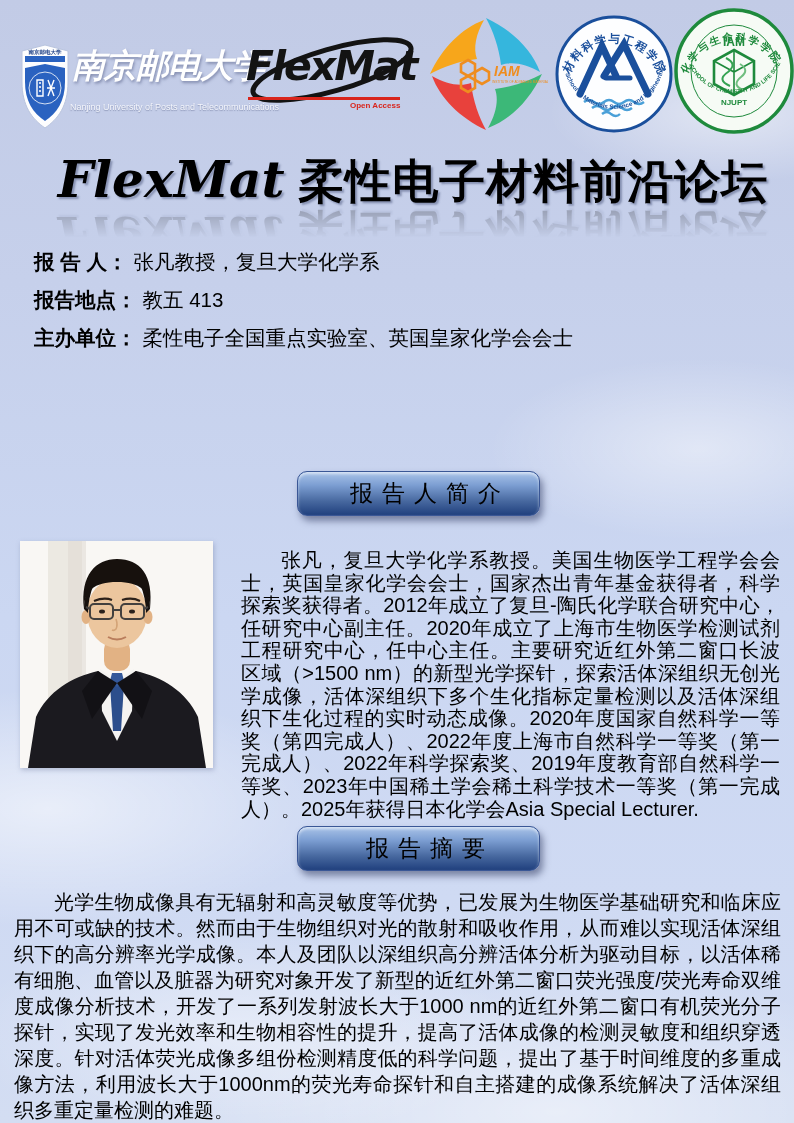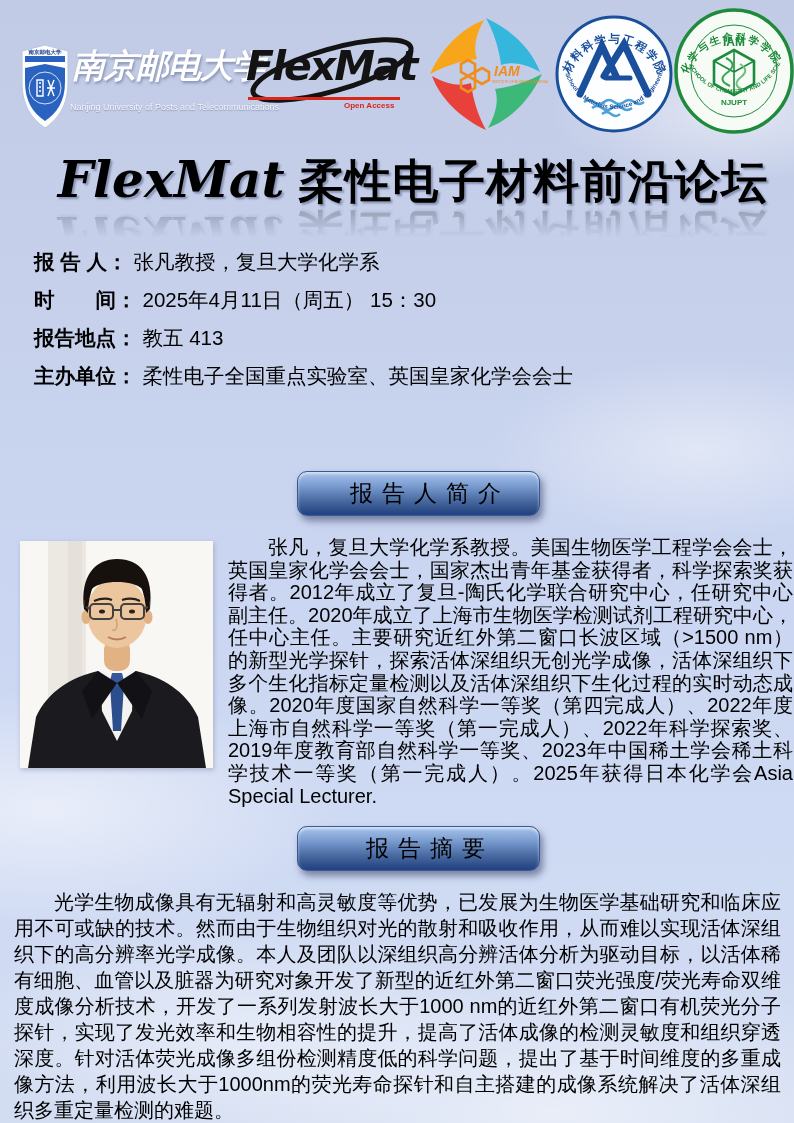--- a/index.html
+++ b/index.html
@@ -21,21 +21,21 @@
   .njupt-calli{position:absolute;left:52px;top:2px;width:178px;font-family:"DejaVu Serif",serif;
     font-style:italic;font-weight:bold;font-size:33px;letter-spacing:-1px;color:#ffffff;
     text-shadow:1px 2px 3px rgba(80,90,130,.55);white-space:nowrap;}
   .njupt-en{position:absolute;left:50px;top:60px;width:180px;font-size:9px;color:#f4f6fc;
     text-shadow:0 1px 1px rgba(80,90,130,.5);white-space:nowrap;}
   .flexmat-logo{position:absolute;left:246px;top:42px;width:168px;height:66px;}
   .flexmat-text{position:absolute;left:0;top:0;font-family:"DejaVu Sans",sans-serif;
     font-style:italic;font-weight:bold;font-size:41px;letter-spacing:-2px;color:#131313;z-index:2;}
   .flexmat-swoosh{position:absolute;left:-6px;top:-10px;overflow:visible;z-index:1;}
   .flexmat-line{position:absolute;left:2px;top:55px;width:152px;height:3px;background:#d9251c;z-index:3;}
-  .flexmat-oa{position:absolute;left:98px;top:59px;font-size:8px;font-weight:bold;color:#d9251c;z-index:3;}
+  .flexmat-oa{position:absolute;left:104px;top:59px;font-size:8px;font-weight:bold;color:#d9251c;z-index:3;}
   .iam-logo{position:absolute;left:424px;top:12px;width:124px;height:124px;}
   .mse-logo{position:absolute;left:554px;top:14px;width:120px;height:120px;}
   .cls-logo{position:absolute;left:674px;top:8px;width:120px;height:127px;}
   
   .title-wrap{position:absolute;left:16px;top:150px;width:794px;text-align:center;}
   .title-line{white-space:nowrap;}
   .t-en{font-family:"DejaVu Serif",serif;font-style:italic;font-weight:bold;font-size:50px;
     text-shadow:2px 2px 2px rgba(60,70,110,.45);}
   .t-cn{font-family:"Liberation Sans",sans-serif;font-weight:900;font-size:46px;letter-spacing:1px;
     text-shadow:2px 2px 2px rgba(60,70,110,.45);}
@@ -53,21 +53,21 @@
     background:linear-gradient(180deg,#a9c3e8 0%,#7d9fd3 30%,#47689f 68%,#20407e 100%);
     box-shadow:inset 0 2px 3px rgba(255,255,255,.55), 3px 5px 7px rgba(35,45,85,.5);
     text-align:center;color:#000;}
   .section-btn .btn-label{font-family:"DejaVu Serif",serif;font-size:23px;line-height:43px;
     letter-spacing:9px;padding-left:23px;}
   .btn-bio{top:471px;}
   .btn-abs{top:826px;}
   
   .photo{position:absolute;left:20px;top:541px;width:193px;height:227px;box-shadow:1px 2px 5px rgba(90,100,140,.35);}
   .bio-text{position:absolute;left:228px;top:536px;width:565px;}
-  .bio-text p{margin:0;font-size:20px;line-height:22.6px;text-indent:2em;text-align:justify;}
+  .bio-text p{margin:13px;font-size:20px;line-height:22.6px;text-indent:2em;text-align:justify;}
   
   .abstract-text{position:absolute;left:6px;top:881px;width:783px;}
   .abstract-text p{margin:8px;font-size:20px;line-height:26px;text-indent:2em;text-align:justify;}
 </style>
 </head>
 <body>
 
 <div class="poster">
 
   <div class="logos">
@@ -168,23 +168,20 @@
     <div class="title-line title-reflection" aria-hidden="true">
       <span class="t-en">FlexMat</span><span class="t-cn"> 柔性电子材料前沿论坛</span>
     </div>
   </div>
 
   <div class="details">
     <div class="detail-row">
       <span class="detail-label">报 告 人</span><span class="detail-colon">：</span><span class="detail-value">张凡教授，复旦大学化学系</span>
     </div>
     <div class="detail-row">
-      <span class="detail-label">时　　间</span><span class="detail-colon">：</span><span class="detail-value">2025年4月11日（周五） 15：30</span>
-    </div>
-    <div class="detail-row">
       <span class="detail-label">报告地点</span><span class="detail-colon">：</span><span class="detail-value">教五 413</span>
     </div>
     <div class="detail-row">
       <span class="detail-label">主办单位</span><span class="detail-colon">：</span><span class="detail-value">柔性电子全国重点实验室、英国皇家化学会会士</span>
     </div>
   </div>
 
   <div class="section-btn btn-bio">
     <div class="btn-label">报告人简介</div>
   </div>

